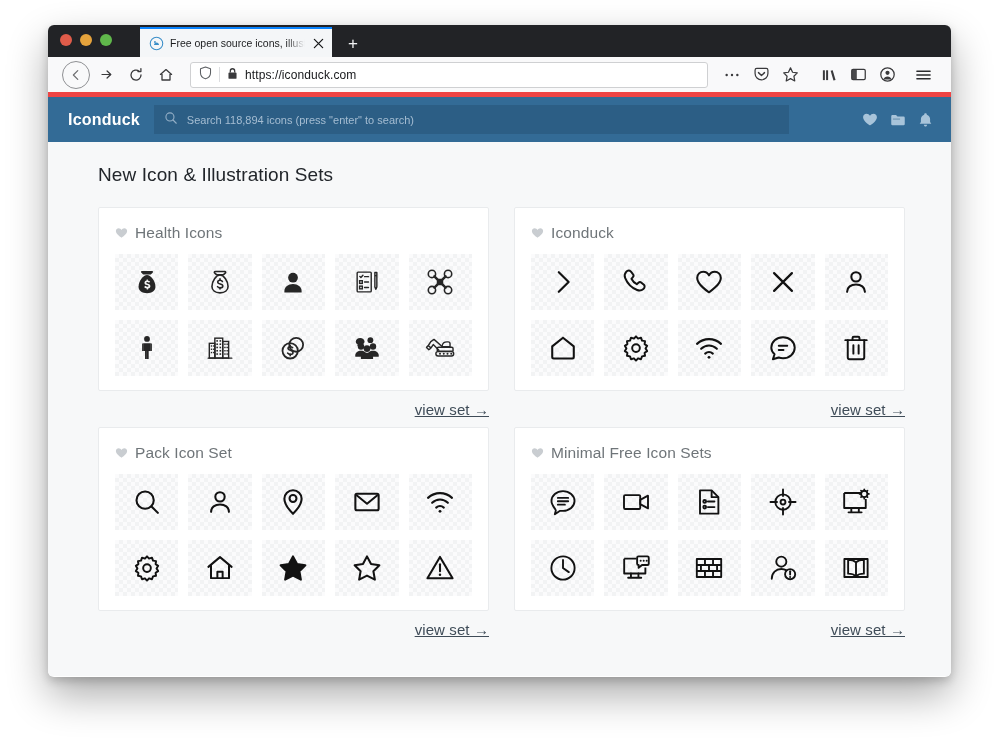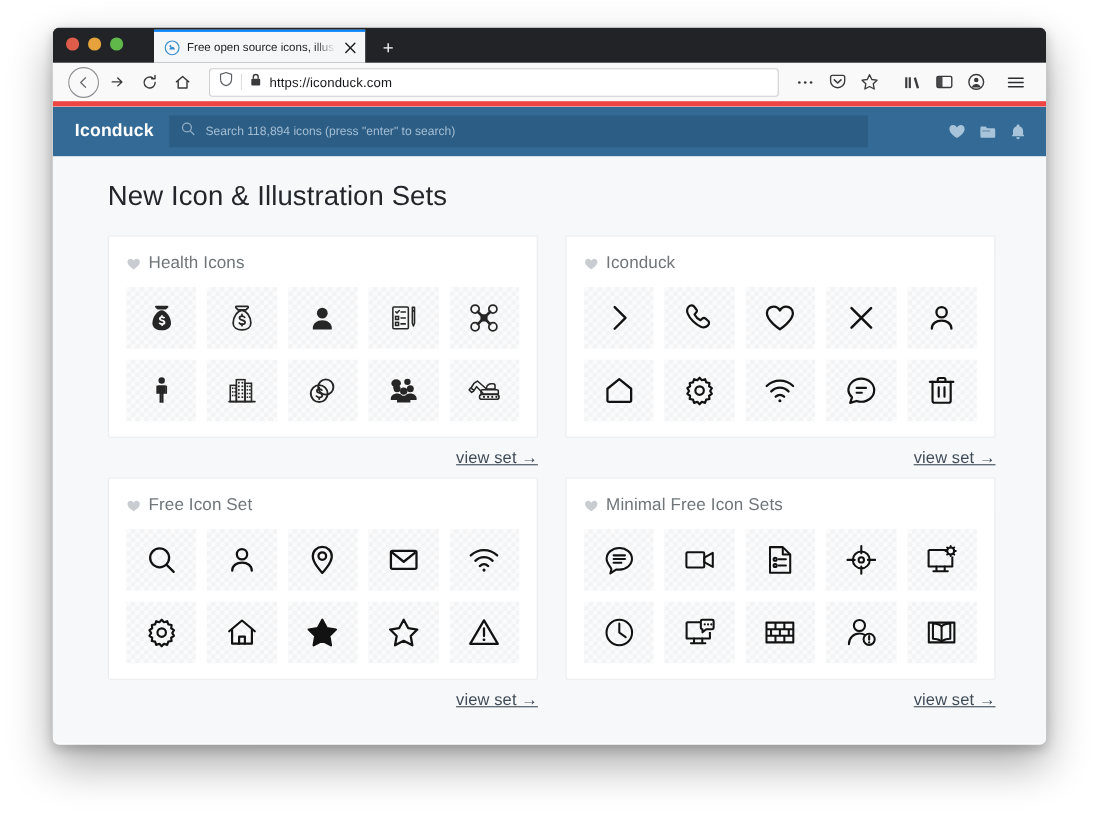--- a/index.html
+++ b/index.html
@@ -127,21 +127,21 @@
     display: flex; align-items: center;
     padding: 0 10px; gap: 9px;
   }
   .search-ph { font-size: 11px; color: #a5bdd2; }
   .hdr-icons { display: flex; align-items: center; gap: 12px; margin-left: auto; }
   .hdr-icon { color: #a8c4da; display: flex; align-items: center; }
 
   
   .content { padding: 22px 40px 0 50px; }
   .page-title {
-    font-size: 25px; color: #22262b;
+    font-size: 19px; color: #22262b;
     font-weight: normal;
     margin-bottom: 21px;
     letter-spacing: .1px;
   }
 
   .grid { display: flex; flex-wrap: wrap; gap: 0 25px; }
   .col { width: 391px; }
 
   .card {
     background: #ffffff;
@@ -576,21 +576,21 @@
         </div>
 
         <div class="col">
           <div class="card">
             <div class="card-title">
               <span class="card-heart">
                 <svg width="13" height="12" viewBox="0 0 18 16">
                   <path d="M9 14.6 C9 14.6 1.2 10.2 1.2 5.4 C1.2 3 3 1.4 5.1 1.4 C6.7 1.4 8.2 2.4 9 3.9 C9.8 2.4 11.3 1.4 12.9 1.4 C15 1.4 16.8 3 16.8 5.4 C16.8 10.2 9 14.6 9 14.6 Z" fill="currentColor"></path>
                 </svg>
               </span>
-              <span>Free Icon Set</span>
+              <span>Pack Icon Set</span>
             </div>
             <div class="icon-grid">
 
               <div class="tile">
                 <svg width="30" height="30" viewBox="0 0 32 32" fill="none" stroke="#121212" stroke-width="2.2" stroke-linecap="round">
                   <circle cx="14" cy="14" r="9.2"></circle>
                   <path d="M20.8 20.8 L27.6 27.6"></path>
                 </svg>
               </div>
 

